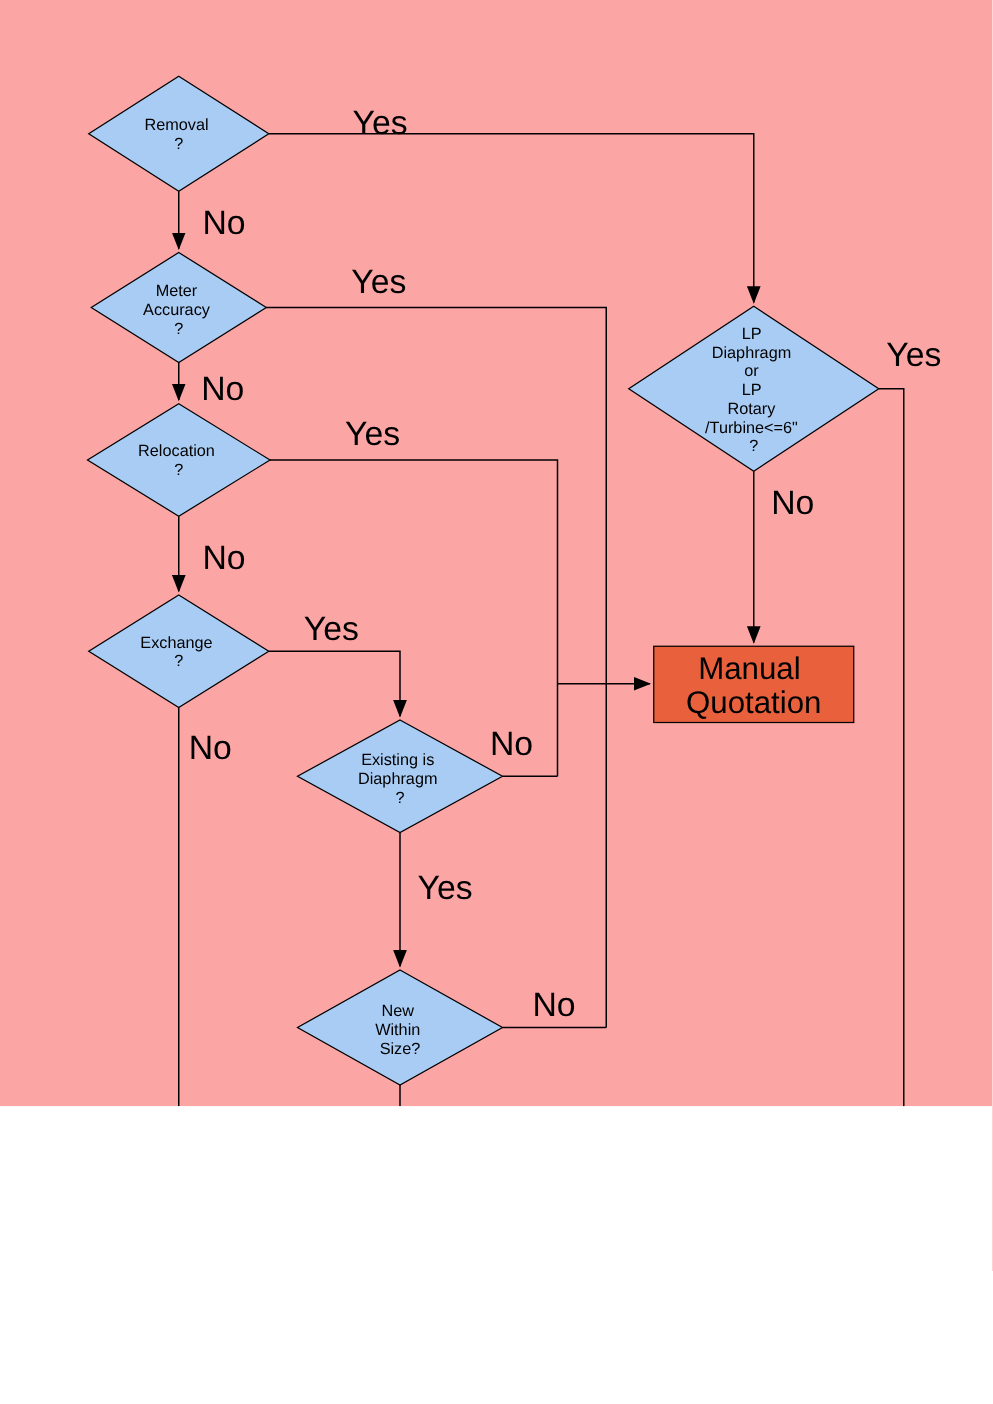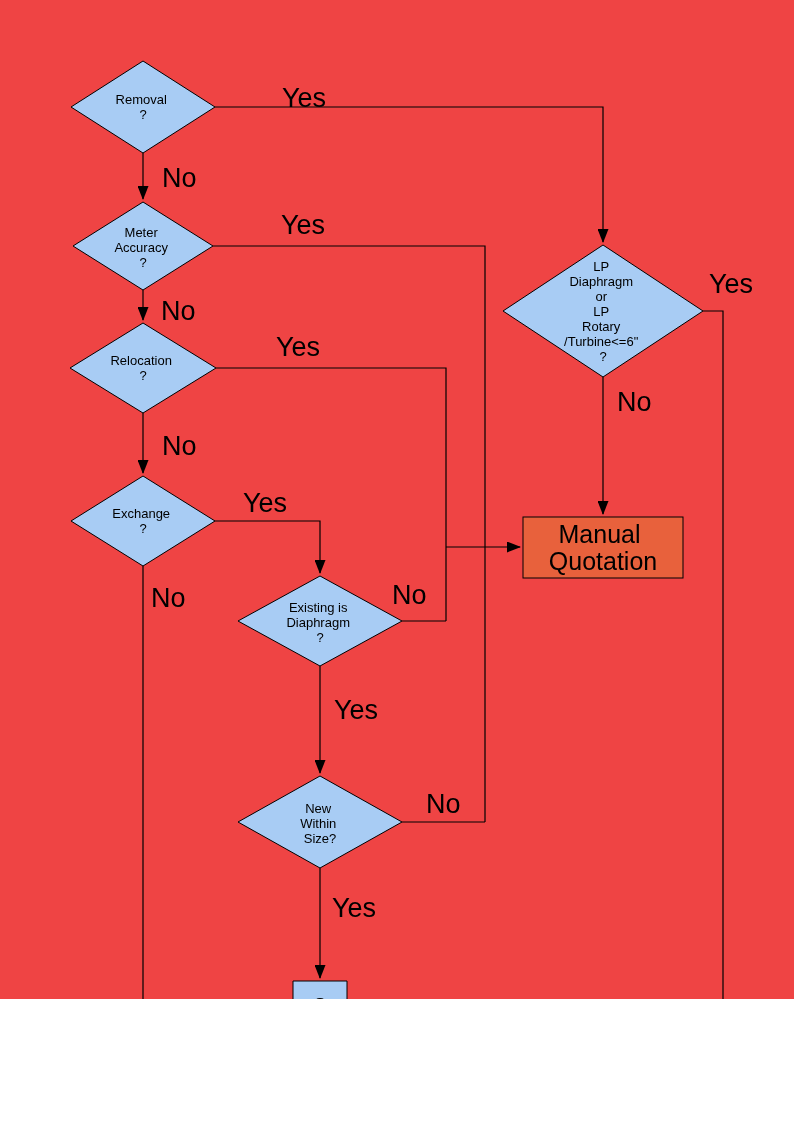--- a/index.html
+++ b/index.html
@@ -3,22 +3,22 @@
 <meta charset="utf-8">
 <style>
   html, body {
     margin: 0;
     padding: 0;
     background: #ffffff;
   }
   .page {
     position: relative;
     width: 794px;
-    height: 999px;
-    background: #ef4444;
+    height: 885px;
+    background: #fca5a5;
     overflow: hidden;
   }
   svg.flowchart {
     position: absolute;
     left: 0;
     top: 0;
     width: 794px;
     height: 1123px;
     font-family: "Liberation Sans", sans-serif;
   }

